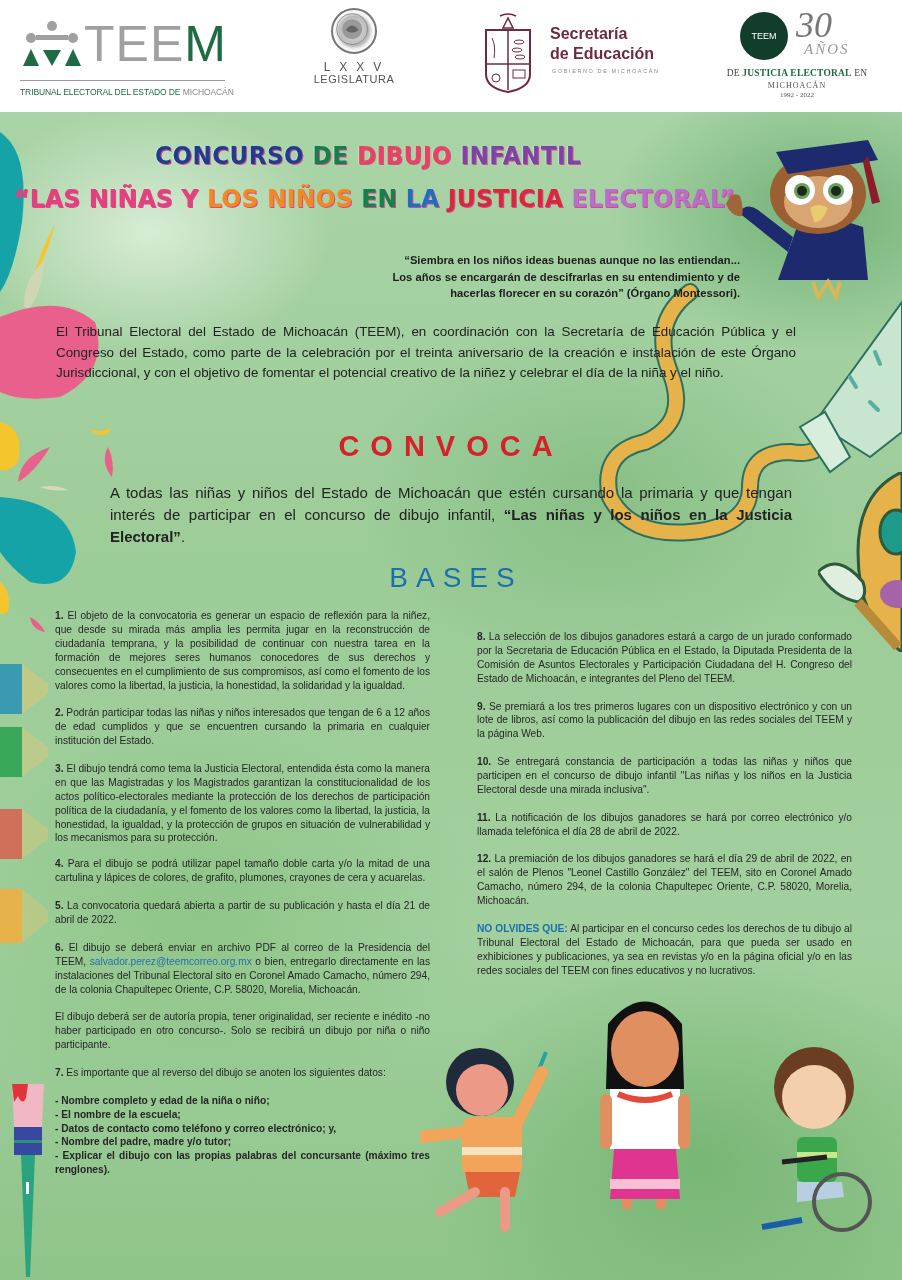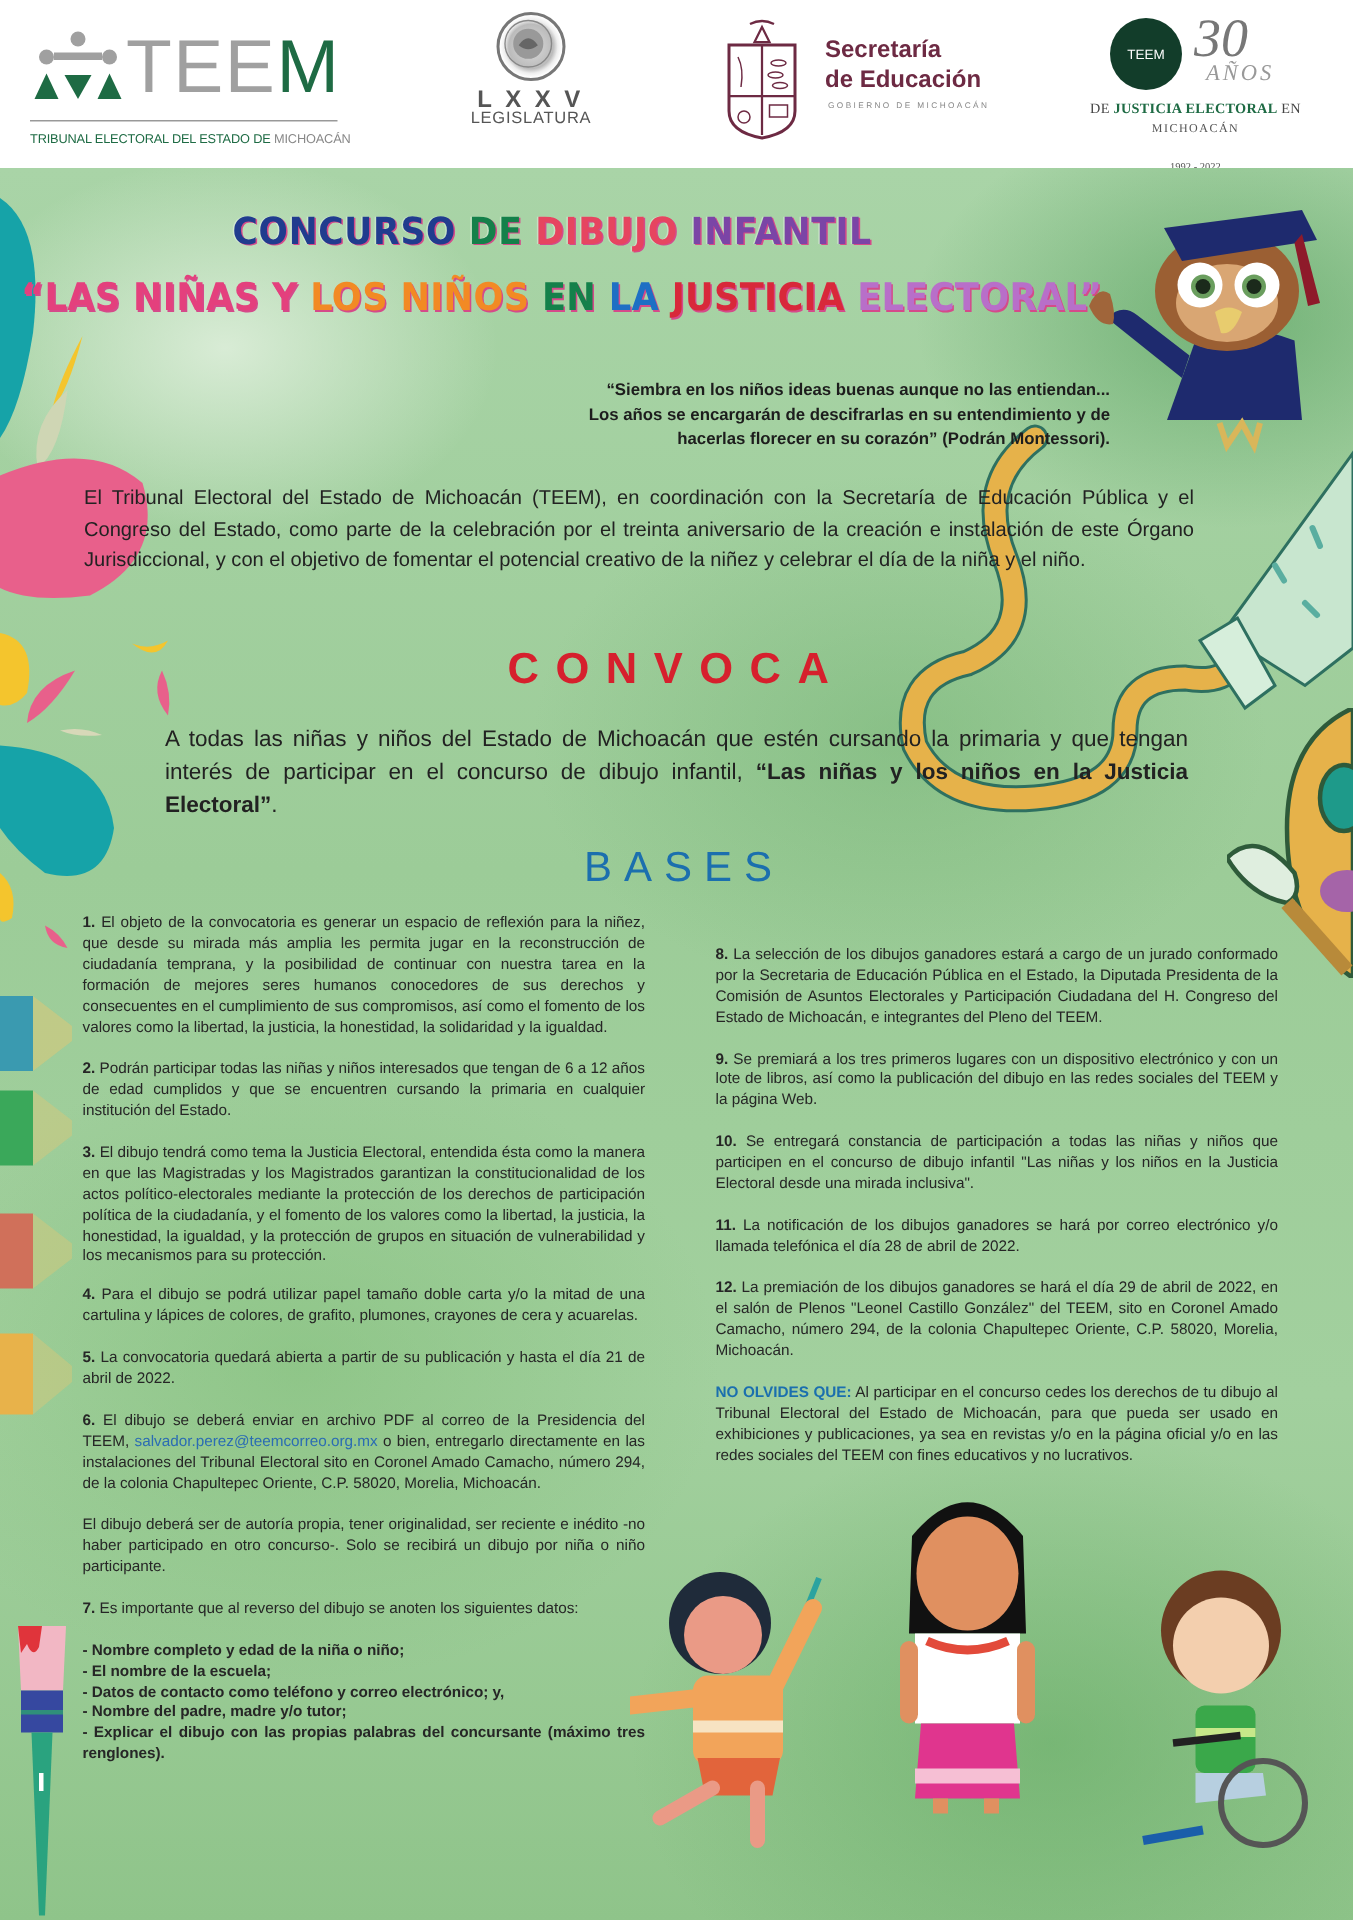--- a/index.html
+++ b/index.html
@@ -11,36 +11,36 @@
   .logo-teem { position: absolute; left: 20px; top: 18px; width: 210px; height: 85px; }
   .teem-mark { position: absolute; left: 2px; top: 2px; width: 60px; height: 50px; }
   .teem-word { position: absolute; left: 64px; top: -2px; font-size: 50px; letter-spacing: 1px; color: #a0a0a0; font-family: "Liberation Sans", sans-serif; font-weight: 300; line-height: 56px; }
   .teem-word .m { color: #1e6b44; }
   .teem-rule { position: absolute; left: 0; top: 62px; width: 205px; height: 1px; background: #999; }
   .teem-sub { position: absolute; left: 0; top: 69px; font-size: 8.5px; color: #1e6b44; white-space: nowrap; letter-spacing: -0.1px; }
   .teem-sub .mich { color: #888; }
 
   .logo-leg { position: absolute; left: 312px; top: 8px; width: 84px; height: 92px; text-align: center; }
   .seal { width: 46px; height: 46px; border-radius: 50%; border: 2px solid #777; margin: 0 auto; position: relative; background: radial-gradient(circle, #ddd 0%, #bbb 50%, #eee 60%, #fff 70%); }
-  .leg-roman { font-size: 16px; letter-spacing: 9px; color: #555; margin-top: 6px; font-weight: 700; padding-left: 6px; line-height: 14px; }
+  .leg-roman { font-size: 12px; letter-spacing: 9px; color: #555; margin-top: 6px; font-weight: 400; padding-left: 6px; line-height: 14px; }
   .leg-word { font-size: 11px; color: #555; letter-spacing: 0.5px; line-height: 11px; }
 
   .logo-sec { position: absolute; left: 480px; top: 10px; width: 190px; height: 90px; }
   .shield { position: absolute; left: 2px; top: 2px; width: 52px; height: 82px; }
   .sec-title { position: absolute; left: 70px; top: 14px; font-size: 16px; color: #6d2a43; line-height: 20px; font-weight: 600; }
   .sec-sub { position: absolute; left: 72px; top: 58px; font-size: 5.5px; letter-spacing: 1.6px; color: #888; }
 
   .logo-30 { position: absolute; left: 712px; top: 8px; width: 170px; height: 94px; text-align: center; }
   .green-circle { position: absolute; left: 28px; top: 4px; width: 48px; height: 48px; border-radius: 50%; background: #123d2a; color: #fff; font-size: 9px; line-height: 48px; text-align: center; }
   .thirty { position: absolute; left: 84px; top: -4px; font-family: "Liberation Serif", serif; font-style: italic; font-size: 36px; color: #777; font-weight: 300; }
   .anos { position: absolute; left: 92px; top: 33px; font-family: "Liberation Serif", serif; font-style: italic; font-size: 15px; color: #999; letter-spacing: 2px; }
   .just-line { position: absolute; left: 0; top: 60px; width: 170px; font-family: "Liberation Serif", serif; font-size: 9.5px; color: #444; letter-spacing: 0.2px; }
   .just-line b { color: #1e6b44; }
   .mich-line { position: absolute; left: 0; top: 73px; width: 170px; font-family: "Liberation Serif", serif; font-size: 8px; color: #555; letter-spacing: 1px; }
-  .years-line { position: absolute; left: 0; top: 83px; width: 170px; font-family: "Liberation Serif", serif; font-size: 7px; color: #555; margin-top: 16px; }
+  .years-line { position: absolute; left: 0; top: 83px; width: 170px; font-family: "Liberation Serif", serif; font-size: 7px; color: #555; }
 
   
   .poster { position: absolute; left: 0; top: 112px; width: 902px; height: 1168px; overflow: hidden;
     background:
       radial-gradient(ellipse 260px 180px at 150px 120px, rgba(225,240,222,0.85), rgba(225,240,222,0) 70%),
       radial-gradient(ellipse 300px 200px at 820px 100px, rgba(70,150,80,0.55), rgba(70,150,80,0) 70%),
       radial-gradient(ellipse 350px 250px at 600px 380px, rgba(110,175,110,0.45), rgba(110,175,110,0) 70%),
       radial-gradient(ellipse 400px 300px at 200px 800px, rgba(120,185,110,0.45), rgba(120,185,110,0) 70%),
       radial-gradient(ellipse 400px 300px at 700px 1050px, rgba(90,165,90,0.5), rgba(90,165,90,0) 70%),
       linear-gradient(180deg, #a9d4a7 0%, #9ccc98 40%, #a2d09e 70%, #8fc48a 100%);
@@ -221,21 +221,21 @@
     <path d="M84 0 Q40 20 40 80 Q40 150 84 180 Z" fill="#e6b24a" stroke="#2e5a3a" stroke-width="3"></path>
     <ellipse cx="78" cy="60" rx="16" ry="22" fill="#1e9a8a" stroke="#2e5a3a" stroke-width="3"></ellipse>
     <ellipse cx="80" cy="122" rx="18" ry="14" fill="#a564a8"></ellipse>
     <path d="M0 100 Q20 80 45 110 Q50 125 40 130 Q15 125 0 100Z" fill="#dfeedf" stroke="#2e5a3a" stroke-width="3"></path>
     <path d="M40 130 L80 175" stroke="#b88a3a" stroke-width="10"></path>
   </svg>
 
   <div class="quote">
     <div>“Siembra en los niños ideas buenas aunque no las entiendan...</div>
     <div>Los años se encargarán de descifrarlas en su entendimiento y de</div>
-    <div><span>hacerlas florecer en su corazón”</span><span class="author"> (Podrán Montessori).</span></div>
+    <div><span>hacerlas florecer en su corazón”</span><span class="author"> (Órgano Montessori).</span></div>
   </div>
 
   <div class="intro">El Tribunal Electoral del Estado de Michoacán (TEEM), en coordinación con la Secretaría de Educación Pública y el Congreso del Estado, como parte de la celebración por el treinta aniversario de la creación e instalación de este Órgano Jurisdiccional, y con el objetivo de fomentar el potencial creativo de la niñez y celebrar el día de la niña y el niño.</div>
 
   <div class="convoca">CONVOCA</div>
   <div class="convoca-text"><span>A todas las niñas y niños del Estado de Michoacán que estén cursando la primaria y que tengan interés de participar en el concurso de dibujo infantil, </span><b>“Las niñas y los niños en la Justicia Electoral”</b><span>.</span></div>
 
   <div class="bases">BASES</div>
 
   <div class="col col-left">

